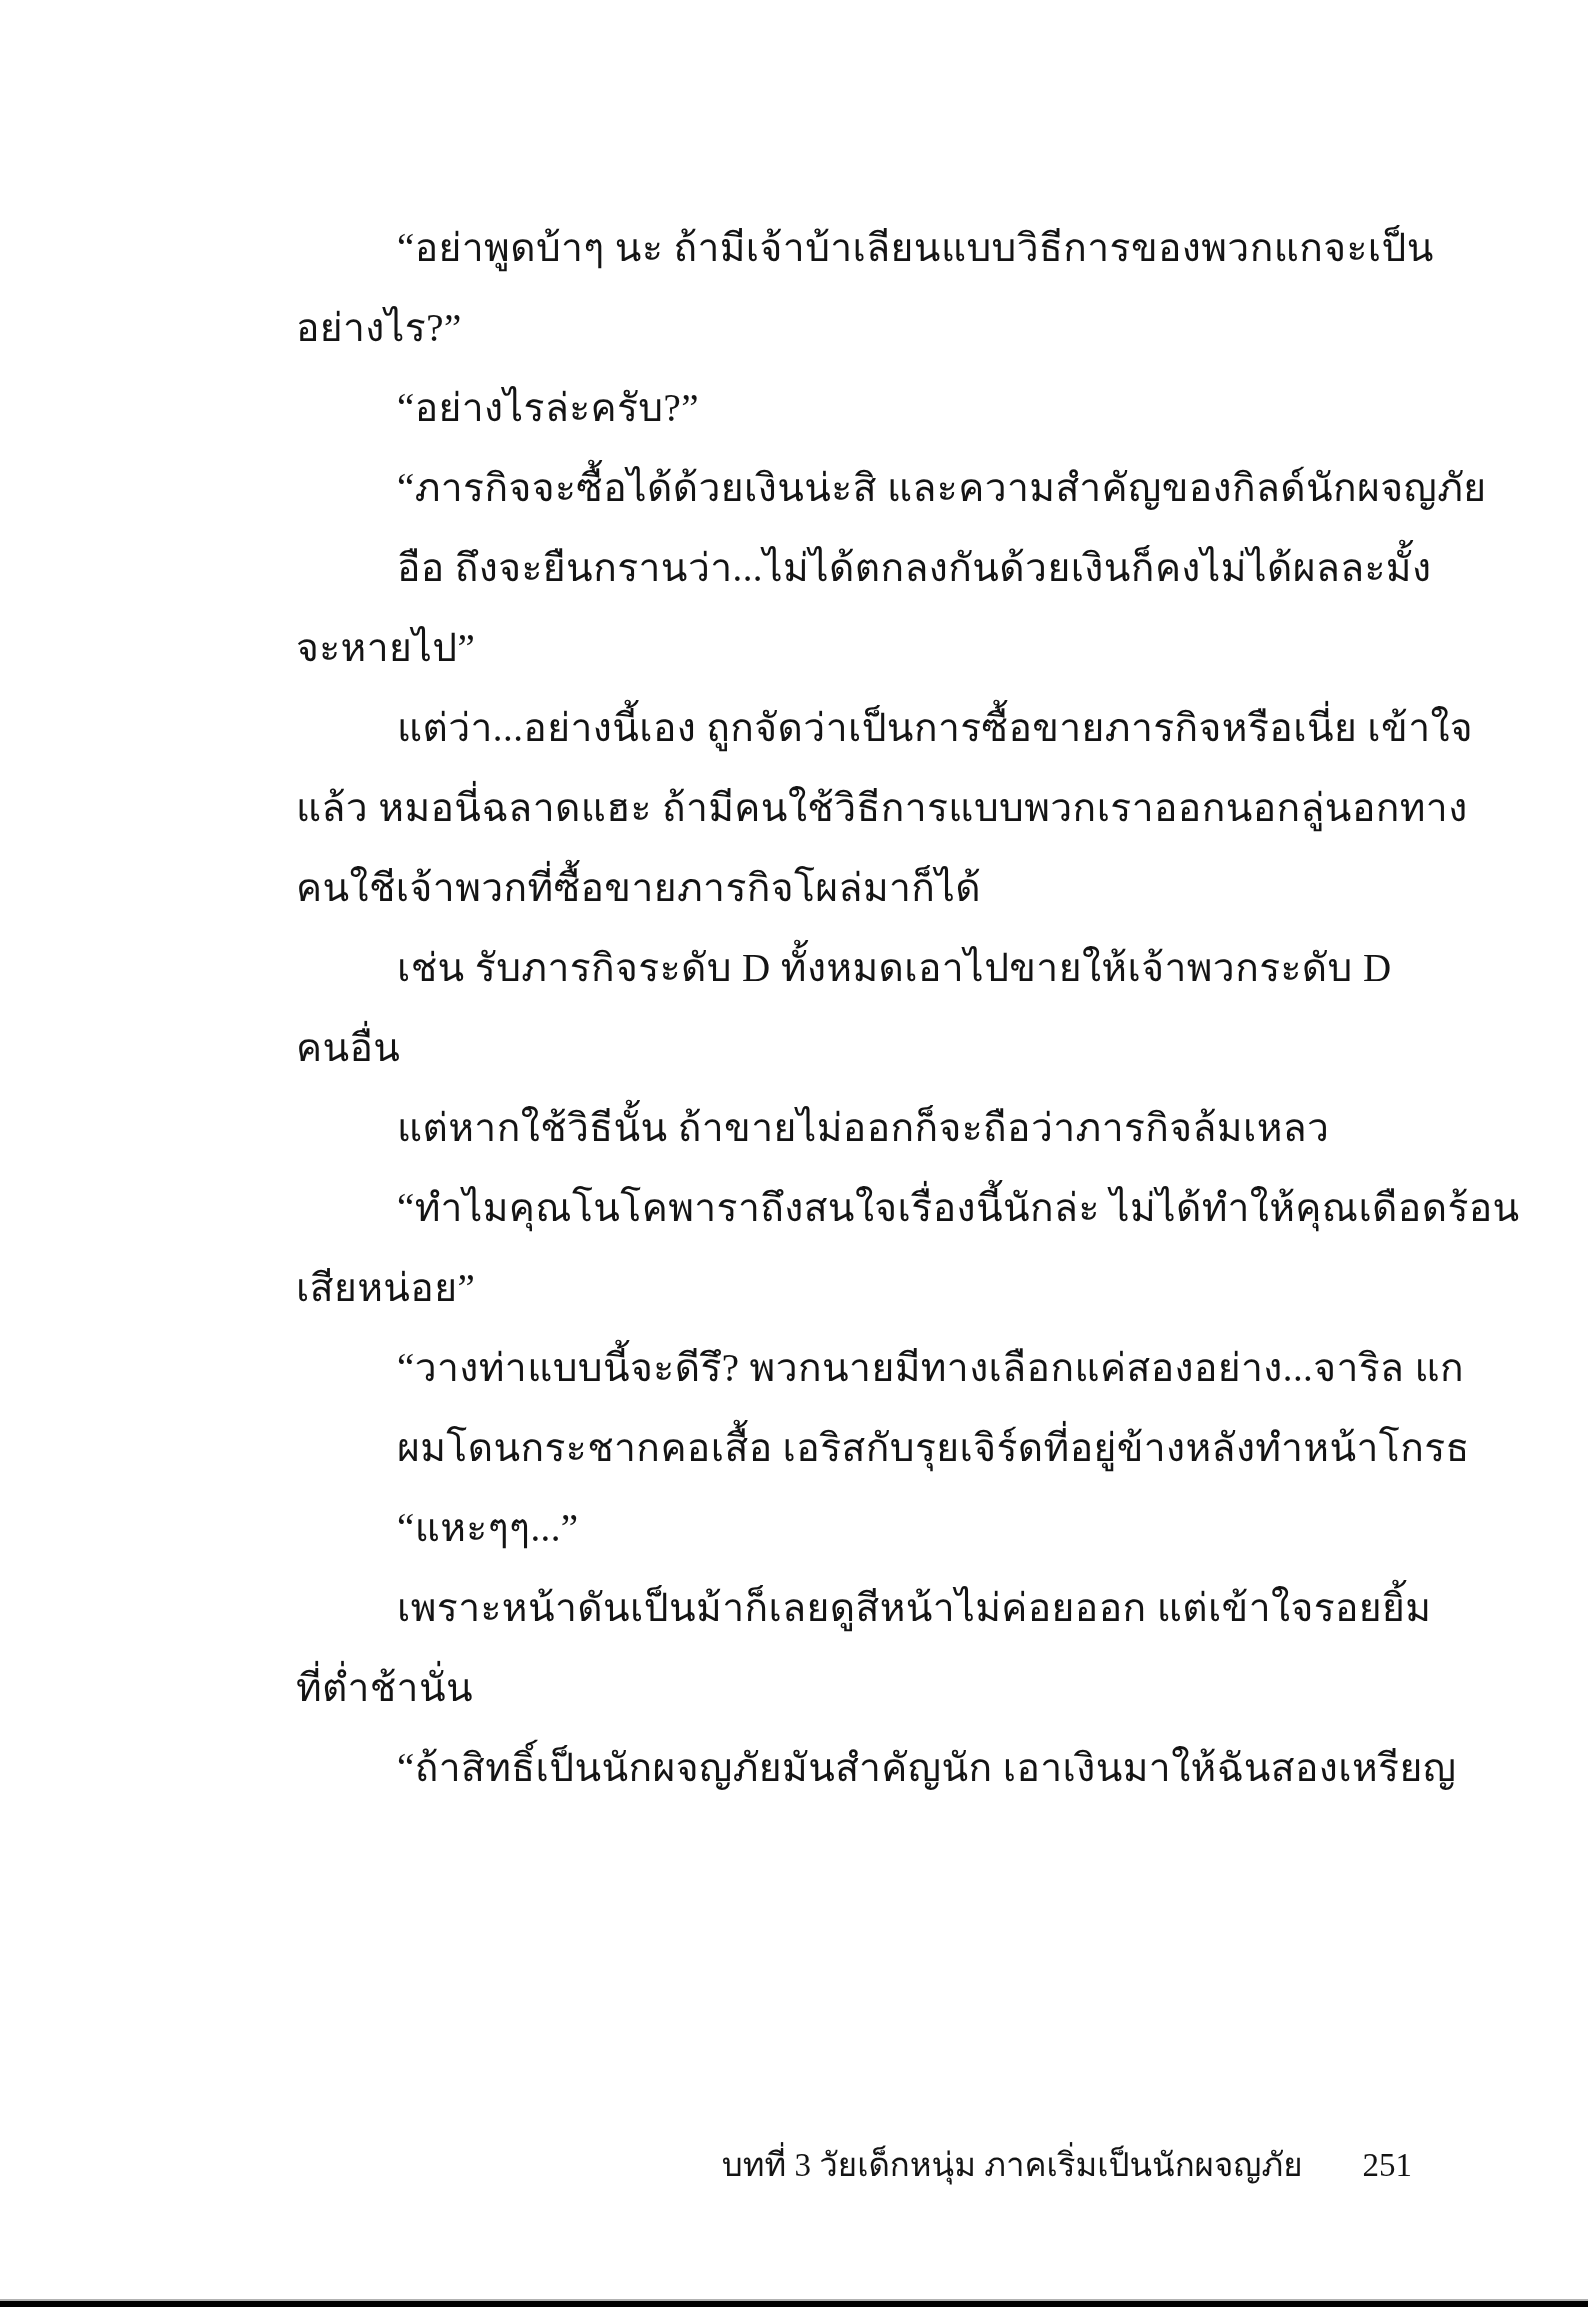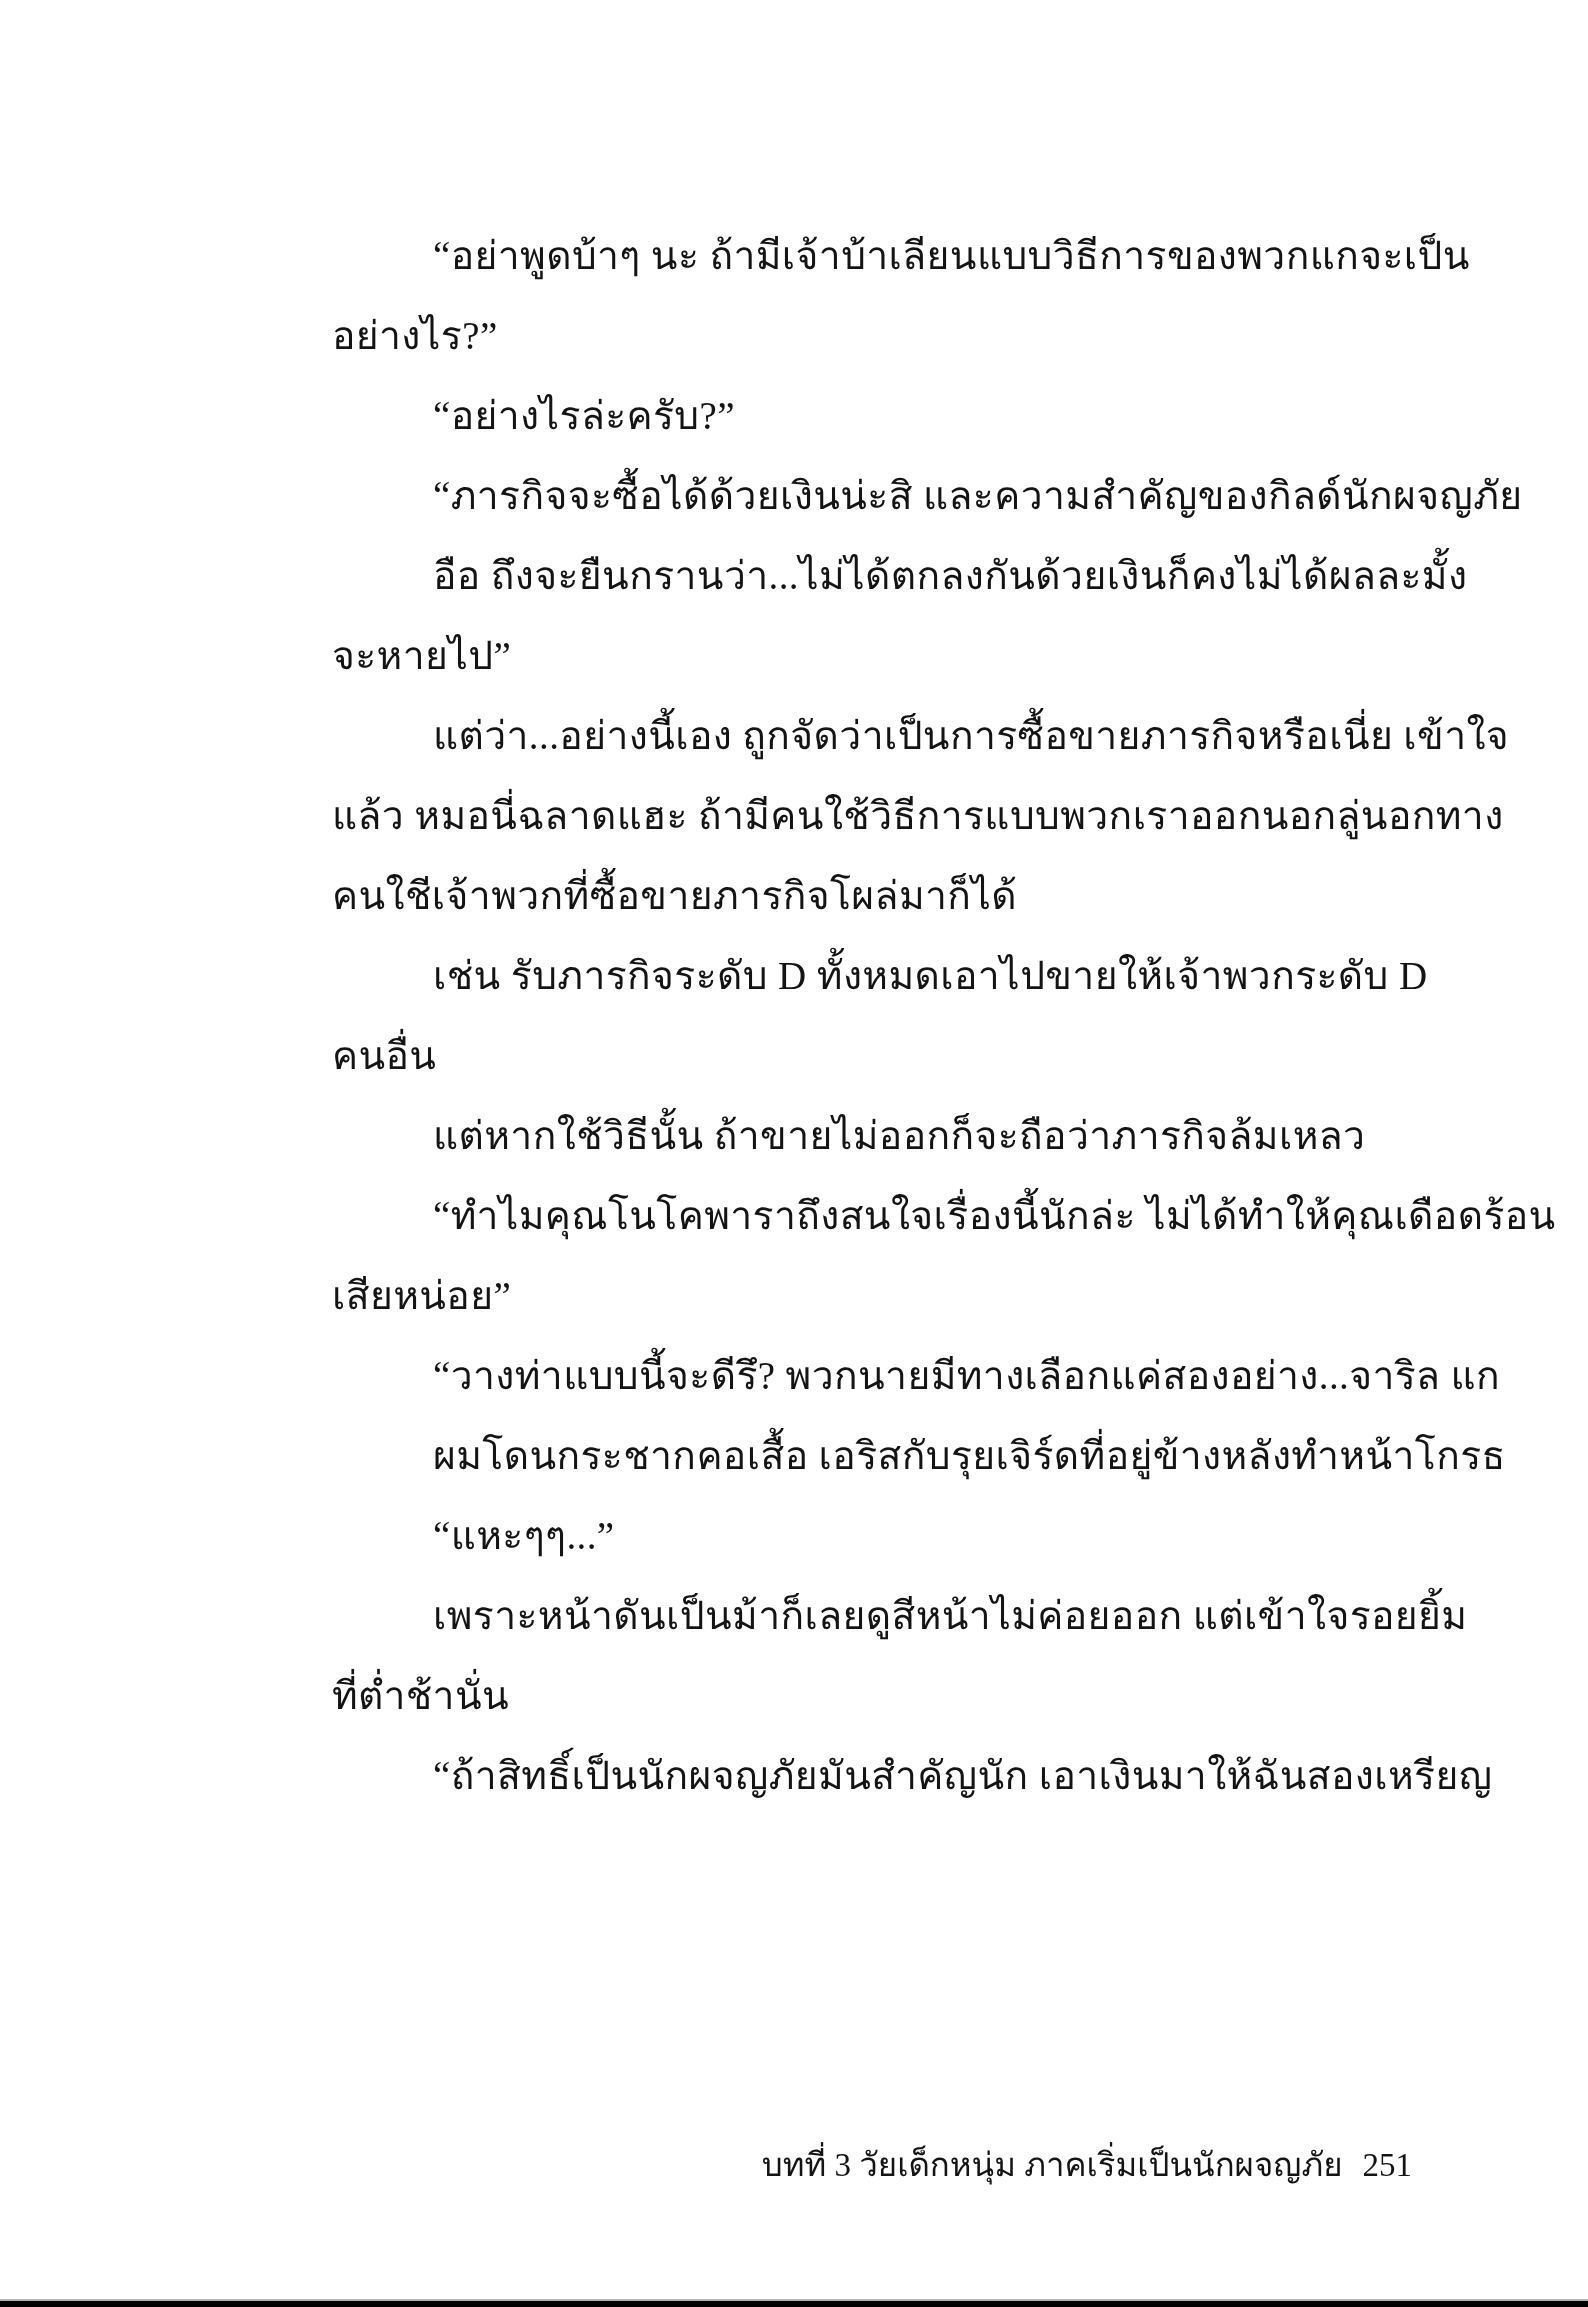--- a/index.html
+++ b/index.html
@@ -12,23 +12,22 @@
     width: 1588px;
     height: 2307px;
     background: #ffffff;
     overflow: hidden;
     font-family: "Liberation Serif", "DejaVu Serif", serif;
     color: #141414;
   }
   .body-text {
     position: absolute;
     left: 296px;
-    top: 216px;
+    top: 208px;
     width: 1116px;
-    margin-left: 36px;
   }
   .line {
     height: 80px;
     line-height: 80px;
     font-size: 39px;
     white-space: nowrap;
     letter-spacing: 0.4px;
   }
   .line.indent {
     padding-left: 101px;
@@ -38,21 +37,21 @@
     left: 296px;
     top: 2143px;
     width: 1116px;
     text-align: right;
     font-size: 33px;
     line-height: 44px;
     white-space: nowrap;
   }
   .page-number {
     display: inline-block;
-    margin-left: 20px;
+    margin-left: 60px;
   }
   .scan-edge-bar {
     position: absolute;
     left: 0;
     bottom: 0;
     width: 100%;
     height: 5.7px;
     background: #000000;
     border-top: 2.1px solid #b2b2b2;
   }

